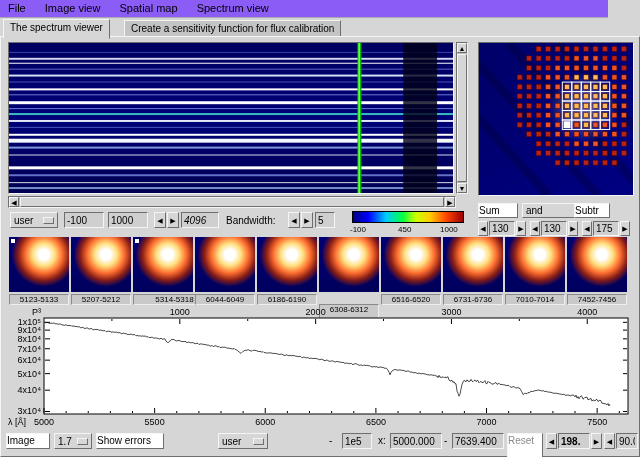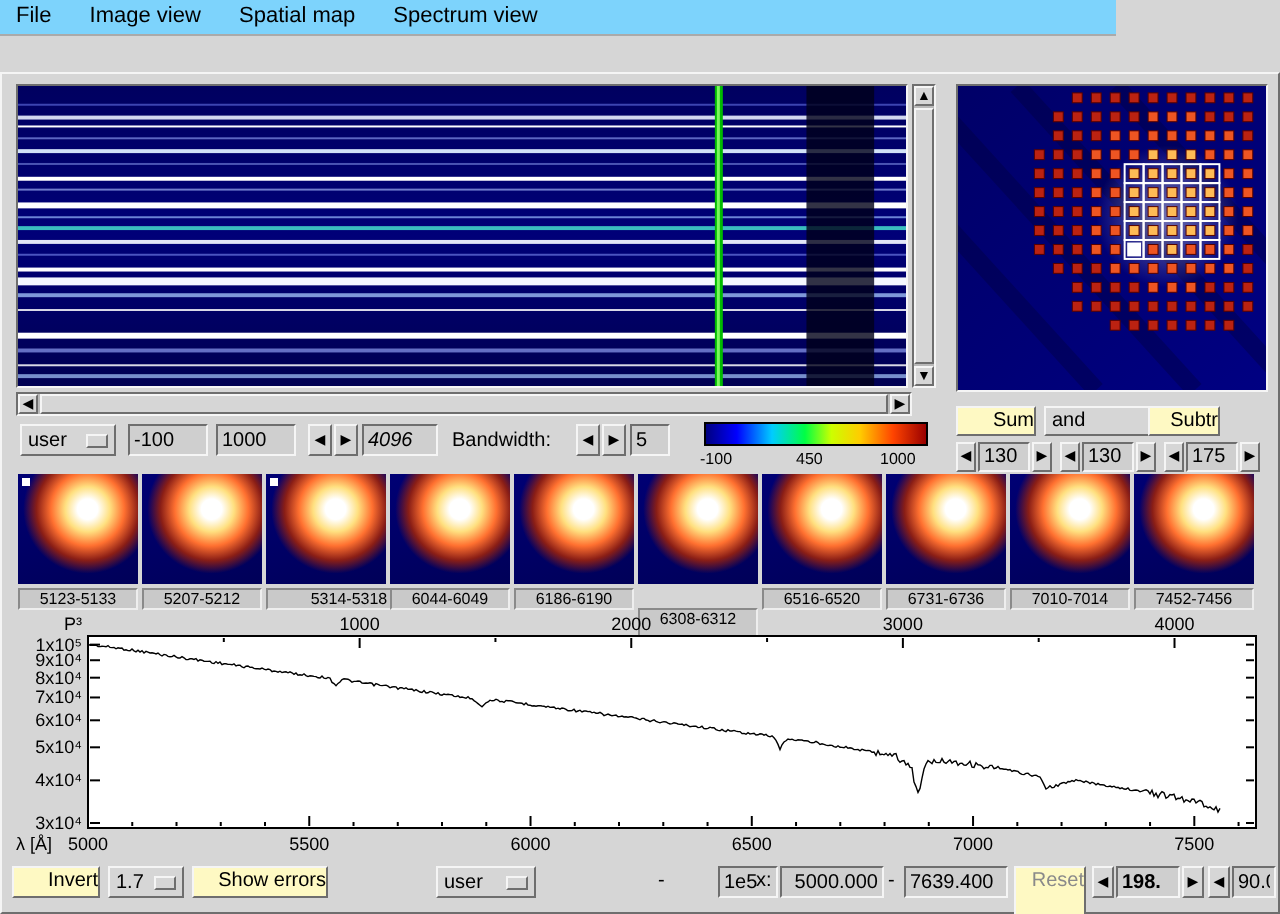--- a/index.html
+++ b/index.html
@@ -1,20 +1,20 @@
 <!DOCTYPE html>
 <html><head>
 <meta charset="utf-8">
 <style>
   html,body{margin:0;padding:0}
   .window{position:relative;width:640px;height:457px;background:#d6d6d6;font-family:"Liberation Sans",sans-serif;font-size:11px;color:#000;overflow:hidden}
   .abs{position:absolute;box-sizing:border-box}
   .raised{background:#d6d6d6;border:1px solid;border-color:#f5f5f5 #6e6e6e #6e6e6e #f5f5f5}
   .sunken{border:1px solid;border-color:#6e6e6e #f5f5f5 #f5f5f5 #6e6e6e}
-  .btn{background:#fef9c3;border:1px solid;border-color:#f5f5f5 #6e6e6e #6e6e6e #f5f5f5;font-size:10px;text-align:right;line-height:13px;cursor:default;overflow:hidden;white-space:nowrap}
+  .btn{background:#ffffff;border:1px solid;border-color:#f5f5f5 #6e6e6e #6e6e6e #f5f5f5;font-size:10px;text-align:left;line-height:13px;cursor:default;overflow:hidden;white-space:nowrap}
   .btn.disabled{color:#8a8a8a}
   .entry{background:#cfcfcf;border:1px solid;border-color:#6e6e6e #f5f5f5 #f5f5f5 #6e6e6e;font:10px "Liberation Sans",sans-serif;padding:0 2px;color:#000}
   .opt{background:#d6d6d6;border:1px solid;border-color:#f5f5f5 #6e6e6e #6e6e6e #f5f5f5;display:flex;align-items:center;justify-content:space-between;padding:0 3px;font-size:10px;cursor:default}
   .ind{width:9px;height:5px;background:#d6d6d6;border:1px solid;border-color:#f5f5f5 #6e6e6e #6e6e6e #f5f5f5}
   .spin{background:#d6d6d6;border:1px solid;border-color:#f5f5f5 #6e6e6e #6e6e6e #f5f5f5;font-size:7px;display:flex;align-items:center;justify-content:center;cursor:default;line-height:1}
   .menu-item{display:inline-block;padding:2px 8px 2px 8px;cursor:default}
   .tab{position:absolute;background:#c4c4c4;border:1px solid;border-color:#f5f5f5 #6e6e6e #c4c4c4 #f5f5f5;font-size:10px;line-height:15px;padding:0 6px;cursor:default;white-space:nowrap}
   .tab.selected{background:#d6d6d6;z-index:3;border-bottom-color:#d6d6d6;height:18px}
   .trough{background:#b9b9b9;border:1px solid;border-color:#6e6e6e #f5f5f5 #f5f5f5 #6e6e6e}
   .label{white-space:nowrap;cursor:default}
@@ -24,27 +24,31 @@
   .colorbar{border:1px solid #000;background:linear-gradient(to right,#000080 0%,#0000ff 14%,#00ccff 30%,#00ff44 45%,#ccff00 57%,#ffcc00 70%,#ff4400 85%,#990000 100%)}
   .cb-label{font-size:8px;cursor:default}
   svg{font-family:"Liberation Sans",sans-serif}
   svg text{fill:#000}
 </style>
 </head>
 <body>
 
 <div class="window">
 
-  <div class="abs" style="left:0;top:0;width:558px;height:18px;background:#7dd3fc;border-bottom:1px solid #aaa">
+  <div class="abs" style="left:0;top:0;width:608px;height:18px;background:#8b5cf6;border-bottom:1px solid #aaa">
     <span class="menu-item">File</span>
     <span class="menu-item">Image view</span>
     <span class="menu-item">Spatial map</span>
     <span class="menu-item">Spectrum view</span>
   </div>
 
+  <div class="abs" style="left:0;top:19px;width:640px;height:17px">
+    <div class="tab selected" style="left:3px;top:0">The spectrum viewer</div>
+    <div class="tab" style="left:124px;top:1px;height:16px">Create a sensitivity function for flux calibration</div>
+  </div>
 
   <div class="abs raised" style="left:0;top:36px;width:640px;height:421px;z-index:1"></div>
 
   <div class="abs sunken" style="left:8px;top:42px;width:446px;height:152px;z-index:2;background:#000060">
     <svg width="444" height="150" viewBox="0 0 446 152" preserveAspectRatio="none" style="display:block">
       <defs>
         <linearGradient id="bg2d" x1="0" y1="0" x2="0" y2="1">
           <stop offset="0" stop-color="#000060"></stop>
             <stop offset="0.5" stop-color="#000078"></stop>
             <stop offset="1" stop-color="#000052"></stop>
@@ -411,35 +415,35 @@
       <text x="581.2558551185874" y="9" text-anchor="middle" font-size="9">4000</text>
       <line x1="105.90698188982348" y1="13" x2="105.90698188982348" y2="15" stroke="#000"></line>
       <line x1="241.72094566947024" y1="13" x2="241.72094566947024" y2="15" stroke="#000"></line>
       <line x1="377.5349094491172" y1="13" x2="377.5349094491172" y2="15" stroke="#000"></line>
       <line x1="513.3488732287642" y1="13" x2="513.3488732287642" y2="15" stroke="#000"></line>
       <text x="35" y="9" text-anchor="end" font-size="9">P³</text>
       <text x="2" y="119" font-size="9">λ [Å]</text>
       <path d="M38 15.9 L39 16.7 L40 16.6 L41 16.6 L42 16.5 L43 17.3 L44 17.3 L45 17.1 L46 17.2 L47 17.4 L48 16.8 L49 17.7 L50 17.8 L51 17.7 L52 18.4 L53 17.9 L54 18.1 L55 18.0 L56 19.1 L57 18.9 L58 19.3 L59 19.4 L60 18.5 L61 19.4 L62 19.9 L63 19.1 L64 20.0 L65 19.3 L66 20.5 L67 19.7 L68 20.1 L69 20.5 L70 20.4 L71 20.6 L72 21.0 L73 20.5 L74 21.4 L75 22.0 L76 21.2 L77 21.4 L78 22.2 L79 22.4 L80 22.3 L81 21.7 L82 22.4 L83 23.0 L84 23.0 L85 22.3 L86 22.9 L87 23.8 L88 23.8 L89 23.4 L90 23.4 L91 23.7 L92 23.3 L93 24.5 L94 23.9 L95 24.1 L96 24.6 L97 24.7 L98 24.7 L99 24.6 L100 25.6 L101 25.7 L102 24.8 L103 25.7 L104 25.0 L105 26.3 L106 25.9 L107 25.9 L108 26.2 L109 26.2 L110 26.4 L111 25.9 L112 27.0 L113 26.6 L114 26.6 L115 27.5 L116 27.9 L117 27.1 L118 27.0 L119 27.7 L120 27.6 L121 28.2 L122 28.4 L123 28.4 L124 28.5 L125 28.0 L126 28.6 L127 28.9 L128 28.5 L129 28.8 L130 29.8 L131 29.5 L132 29.7 L133 30.1 L134 29.6 L135 30.3 L136 30.0 L137 29.9 L138 30.4 L139 29.9 L140 30.4 L141 31.2 L142 30.5 L143 31.6 L144 31.4 L145 31.6 L146 30.9 L147 31.8 L148 32.3 L149 31.9 L150 32.0 L151 32.2 L152 32.3 L153 32.9 L154 33.0 L155 32.0 L156 33.1 L157 33.3 L158 32.7 L159 33.0 L160 35.2 L161 35.8 L162 36.9 L163 35.7 L164 35.0 L165 33.8 L166 33.4 L167 33.5 L168 33.6 L169 34.2 L170 35.1 L171 34.7 L172 34.7 L173 34.5 L174 34.6 L175 35.5 L176 35.6 L177 35.5 L178 35.6 L179 35.4 L180 35.6 L181 36.9 L182 35.8 L183 36.2 L184 36.7 L185 36.8 L186 36.7 L187 36.6 L188 37.1 L189 37.9 L190 37.5 L191 37.3 L192 37.4 L193 38.6 L194 37.9 L195 37.8 L196 38.4 L197 37.9 L198 38.7 L199 38.6 L200 38.5 L201 39.4 L202 38.8 L203 39.4 L204 40.0 L205 40.2 L206 39.3 L207 40.5 L208 40.4 L209 39.7 L210 39.9 L211 40.4 L212 41.0 L213 40.3 L214 41.4 L215 41.6 L216 41.0 L217 41.3 L218 41.1 L219 41.3 L220 41.4 L221 42.2 L222 42.3 L223 41.9 L224 42.7 L225 42.5 L226 42.8 L227 43.1 L228 42.3 L229 43.4 L230 43.4 L231 44.3 L232 45.0 L233 45.8 L234 46.6 L235 47.4 L236 46.4 L237 45.4 L238 45.0 L239 44.1 L240 44.4 L241 44.3 L242 43.6 L243 44.0 L244 44.9 L245 44.7 L246 45.2 L247 44.2 L248 44.4 L249 44.4 L250 44.5 L251 44.9 L252 45.4 L253 45.5 L254 45.5 L255 45.6 L256 46.4 L257 45.5 L258 46.5 L259 46.6 L260 47.0 L261 46.9 L262 47.1 L263 46.9 L264 46.8 L265 47.0 L266 47.1 L267 47.6 L268 47.1 L269 47.7 L270 47.6 L271 47.5 L272 48.4 L273 48.1 L274 48.6 L275 48.0 L276 48.2 L277 48.7 L278 49.4 L279 49.4 L280 49.3 L281 48.6 L282 49.9 L283 49.5 L284 49.1 L285 50.0 L286 49.5 L287 49.5 L288 49.8 L289 49.7 L290 50.4 L291 50.1 L292 50.6 L293 50.6 L294 50.2 L295 50.8 L296 51.8 L297 51.4 L298 51.0 L299 51.5 L300 51.9 L301 51.7 L302 51.5 L303 52.4 L304 52.3 L305 52.0 L306 52.5 L307 52.4 L308 52.6 L309 52.4 L310 52.4 L311 52.8 L312 53.0 L313 53.4 L314 53.9 L315 53.2 L316 53.2 L317 54.0 L318 54.2 L319 54.8 L320 54.3 L321 53.9 L322 54.7 L323 55.1 L324 55.4 L325 55.1 L326 54.8 L327 55.0 L328 55.6 L329 56.0 L330 55.8 L331 55.4 L332 55.6 L333 56.0 L334 56.2 L335 56.0 L336 56.7 L337 56.2 L338 56.8 L339 57.4 L340 57.2 L341 57.1 L342 57.1 L343 57.8 L344 57.7 L345 57.1 L346 58.3 L347 58.4 L348 58.2 L349 57.6 L350 57.9 L351 57.9 L352 58.8 L353 59.2 L354 59.4 L355 58.7 L356 59.4 L357 59.8 L358 58.8 L359 59.5 L360 59.5 L361 59.2 L362 59.6 L363 59.8 L364 59.8 L365 60.8 L366 60.7 L367 61.1 L368 60.3 L369 61.0 L370 60.8 L371 60.6 L372 61.5 L373 61.4 L374 60.9 L375 61.0 L376 61.6 L377 61.2 L378 62.1 L379 62.4 L380 61.9 L381 62.9 L382 64.2 L383 66.2 L384 68.8 L385 66.4 L386 65.0 L387 64.4 L388 63.5 L389 63.8 L390 63.6 L391 64.1 L392 64.3 L393 63.9 L394 64.0 L395 64.0 L396 64.4 L397 64.4 L398 64.5 L399 65.2 L400 65.4 L401 65.3 L402 64.7 L403 65.3 L404 66.2 L405 65.9 L406 66.2 L407 66.6 L408 66.8 L409 66.6 L410 66.7 L411 67.3 L412 67.6 L413 66.9 L414 67.6 L415 67.7 L416 67.9 L417 67.2 L418 68.1 L419 67.9 L420 68.1 L421 68.8 L422 68.8 L423 68.7 L424 69.4 L425 68.6 L426 69.0 L427 69.3 L428 69.2 L429 69.3 L430 70.1 L431 70.0 L432 71.7 L433 69.3 L434 71.3 L435 71.1 L436 71.4 L437 70.7 L438 71.8 L439 70.8 L440 72.1 L441 71.0 L442 70.8 L443 74.0 L444 75.2 L445 74.5 L446 74.3 L447 76.5 L448 75.7 L449 77.7 L450 77.8 L451 85.0 L452 87.3 L453 90.2 L454 88.2 L455 83.1 L456 78.5 L457 76.0 L458 74.3 L459 75.0 L460 75.8 L461 73.8 L462 75.2 L463 75.3 L464 75.3 L465 73.3 L466 75.1 L467 75.7 L468 74.7 L469 73.9 L470 75.6 L471 74.7 L472 74.5 L473 76.7 L474 75.7 L475 75.6 L476 76.5 L477 76.6 L478 75.8 L479 74.6 L480 77.6 L481 77.7 L482 75.4 L483 76.4 L484 76.5 L485 77.1 L486 78.4 L487 77.7 L488 77.9 L489 76.7 L490 76.7 L491 78.3 L492 78.0 L493 77.2 L494 78.4 L495 78.4 L496 78.6 L497 78.6 L498 79.0 L499 78.8 L500 79.7 L501 79.3 L502 79.5 L503 79.7 L504 80.7 L505 81.2 L506 81.3 L507 80.7 L508 80.6 L509 81.5 L510 82.1 L511 81.7 L512 81.6 L513 82.2 L514 82.5 L515 84.3 L516 86.3 L517 88.5 L518 87.9 L519 86.9 L520 87.9 L521 87.7 L522 86.4 L523 87.1 L524 85.9 L525 85.5 L526 85.2 L527 85.7 L528 84.8 L529 84.9 L530 84.3 L531 84.7 L532 83.8 L533 84.3 L534 84.2 L535 84.7 L536 85.2 L537 84.5 L538 85.0 L539 85.8 L540 85.1 L541 85.5 L542 86.4 L543 85.7 L544 86.4 L545 86.4 L546 86.5 L547 87.2 L548 87.3 L549 87.0 L550 87.5 L551 87.1 L552 87.8 L553 87.6 L554 88.3 L555 87.9 L556 88.5 L557 88.6 L558 88.0 L559 89.2 L560 89.3 L561 89.1 L562 89.0 L563 89.2 L564 89.9 L565 89.6 L566 89.2 L567 88.9 L568 89.4 L569 90.9 L570 89.1 L571 92.1 L572 90.6 L573 92.8 L574 91.0 L575 89.8 L576 90.4 L577 93.1 L578 92.5 L579 91.3 L580 91.5 L581 91.1 L582 93.8 L583 93.1 L584 93.2 L585 92.3 L586 95.1 L587 93.9 L588 94.3 L589 95.0 L590 93.5 L591 93.6 L592 95.5 L593 94.7 L594 94.2 L595 94.8 L596 97.4 L597 97.1 L598 97.9 L599 97.4 L600 98.3 L601 98.9 L602 97.4 L603 100.0 L604 98.2 " fill="none" stroke="#000" stroke-width="0.7"></path>
     </svg>
 
-  <div class="abs btn" style="left:6px;top:433px;width:44px;height:16px;z-index:2">Invert</div>
+  <div class="abs btn" style="left:6px;top:433px;width:44px;height:16px;z-index:2">Image</div>
   <div class="abs opt" style="left:54px;top:433px;width:38px;height:16px;z-index:2">
     <span>1.7</span>
     <span class="ind"></span>
   </div>
   <div class="abs btn" style="left:96px;top:433px;width:68px;height:16px;z-index:2">Show errors</div>
   <div class="abs opt" style="left:218px;top:433px;width:50px;height:16px;z-index:2">
     <span>user</span>
     <span class="ind"></span>
   </div>
   <input class="abs entry" style="left: 272px; top: 433px; width: 54px; height: 16px; z-index: 2; margin-top: 44px;" value="3.77e+04">
   <span class="abs label" style="left:329px;top:435px;z-index:2;font-size:10px">-</span>
-  <input class="abs entry" style="left: 359px; top: 433px; width: 30px; height: 16px; z-index: 2;" value="1e5">
+  <input class="abs entry" style="left: 342px; top: 433px; width: 30px; height: 16px; z-index: 2;" value="1e5">
   <span class="abs label" style="left:378px;top:435px;z-index:2;font-size:10px">x:</span>
-  <input class="abs entry" style="left: 390px; top: 433px; width: 52px; height: 16px; z-index: 2; text-align: right;" value="5000.000">
+  <input class="abs entry" style="left: 390px; top: 433px; width: 52px; height: 16px; z-index: 2;" value="5000.000">
   <span class="abs label" style="left:444px;top:435px;z-index:2;font-size:10px">-</span>
   <input class="abs entry" style="left: 452px; top: 433px; width: 52px; height: 16px; z-index: 2;" value="7639.400">
   <div class="abs btn disabled" style="left:507px;top:433px;width:36px;height:32px;z-index:2">Reset</div>
   <div class="abs spin" style="left:546px;top:433px;width:11px;height:16px;z-index:2">◀</div>
   <input class="abs entry" style="left: 558px; top: 433px; width: 32px; height: 16px; z-index: 2; font-weight: bold;" value="198.">
   <div class="abs spin" style="left:591px;top:433px;width:11px;height:16px;z-index:2">▶</div>
   <div class="abs spin" style="left:604px;top:433px;width:11px;height:16px;z-index:2">◀</div>
   <input class="abs entry" style="left: 616px; top: 433px; width: 22px; height: 16px; z-index: 2;" value="90.0">
 
 </div>

